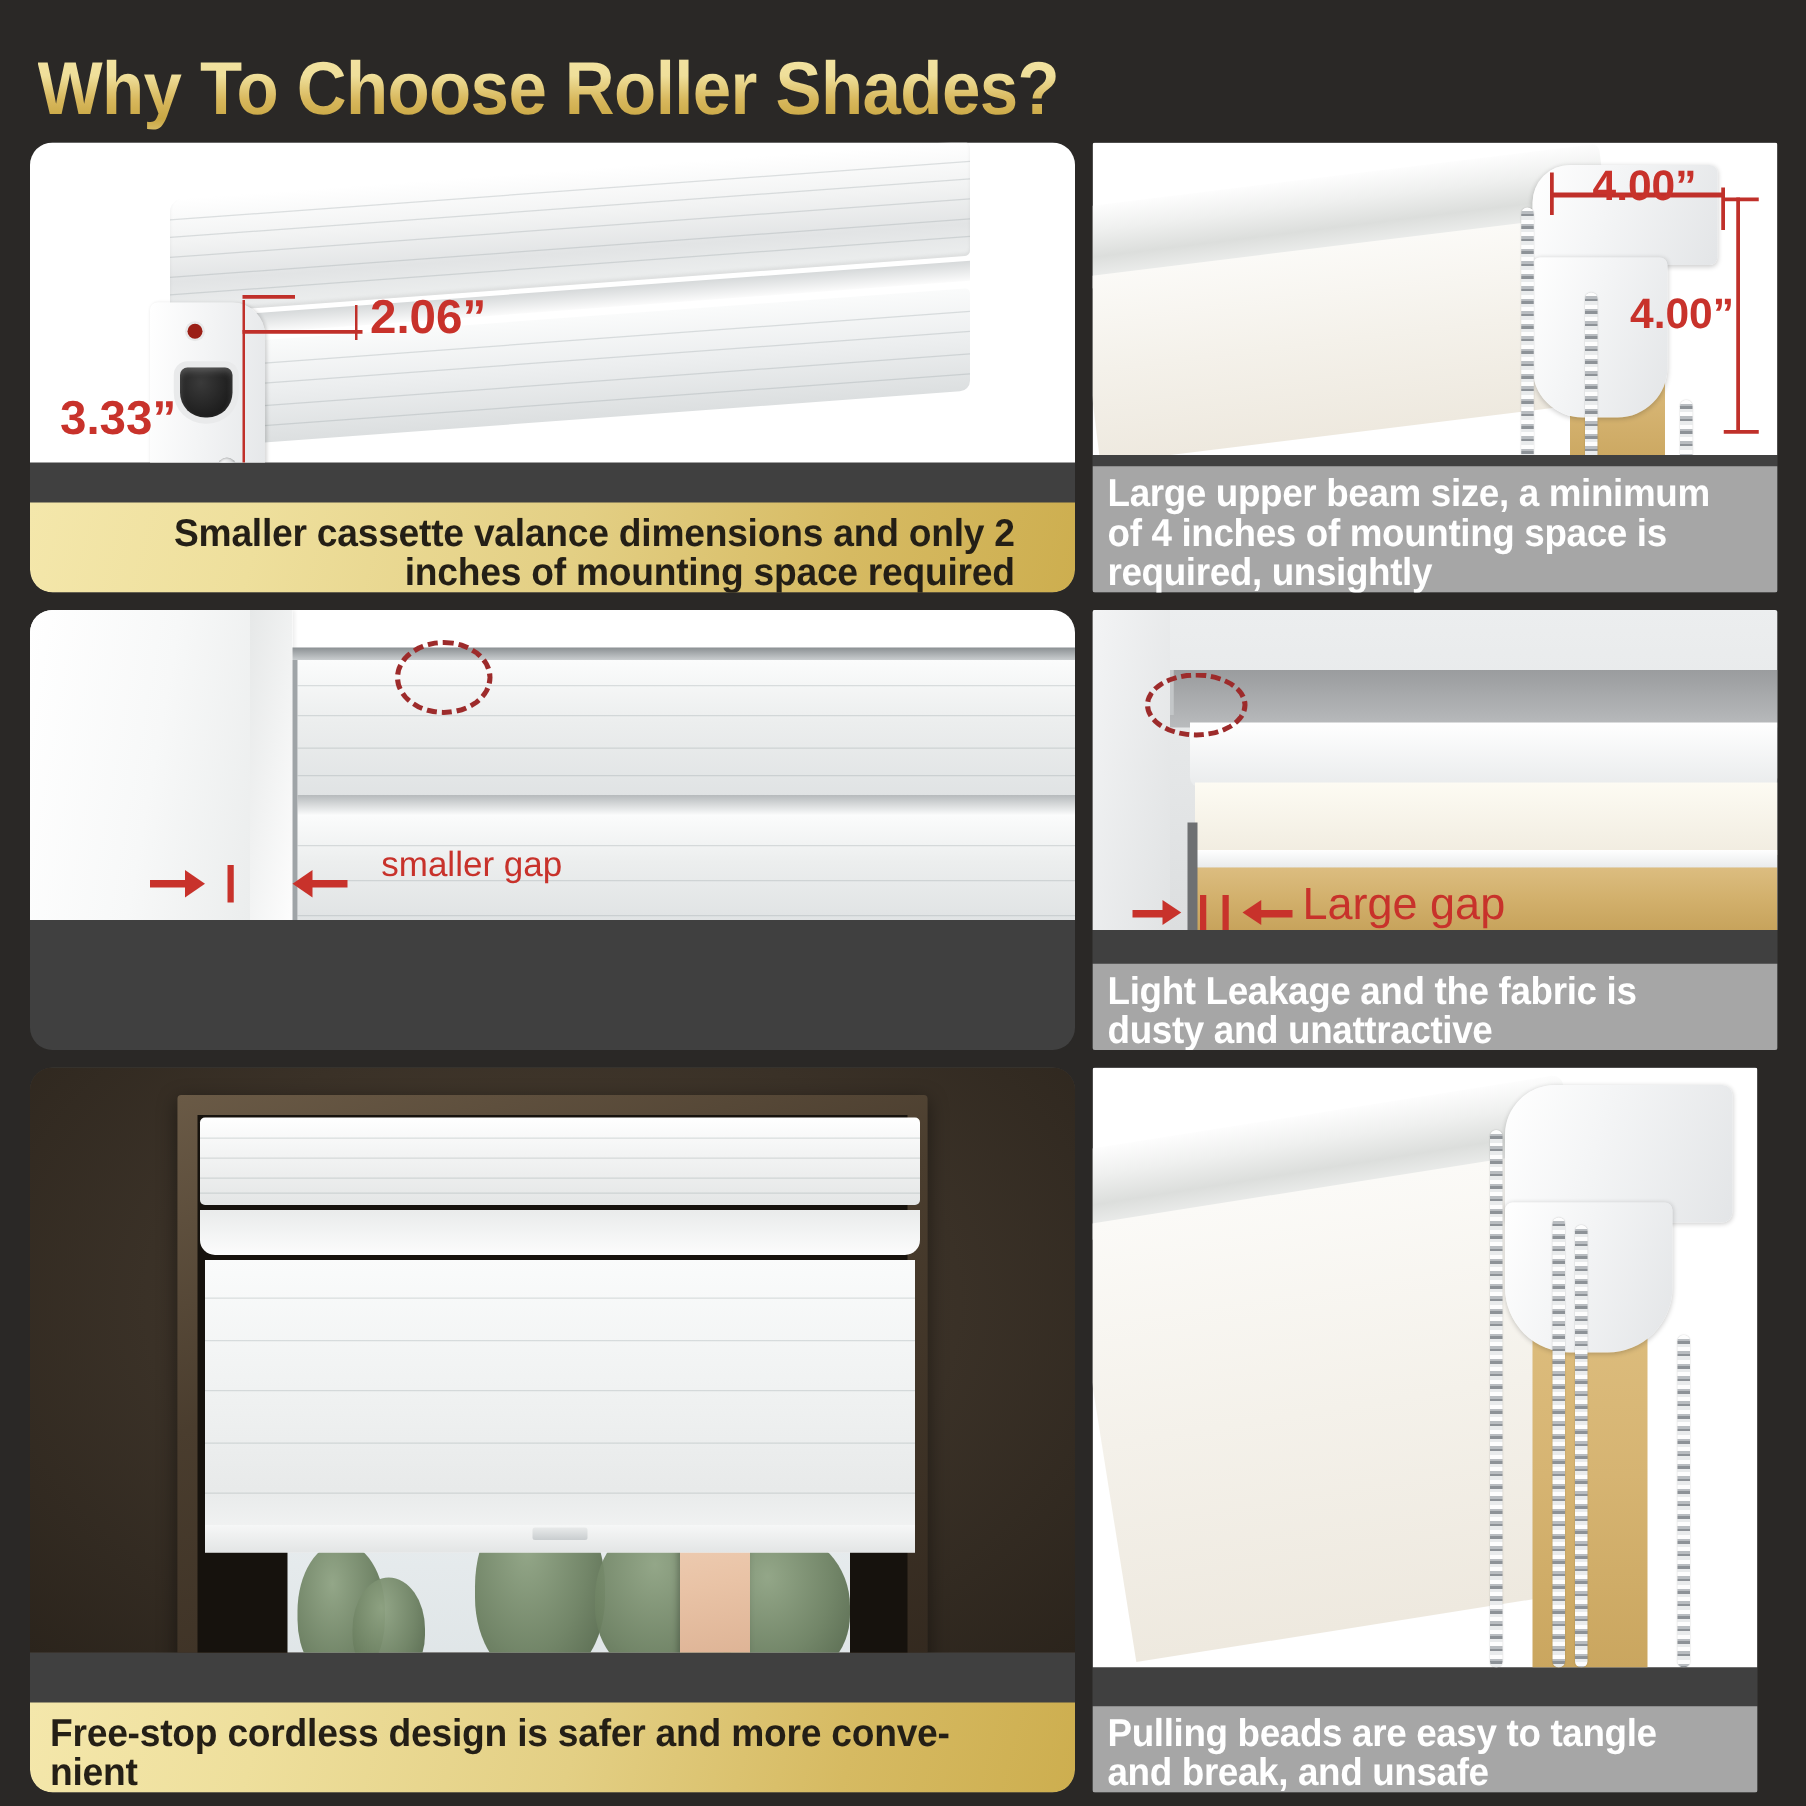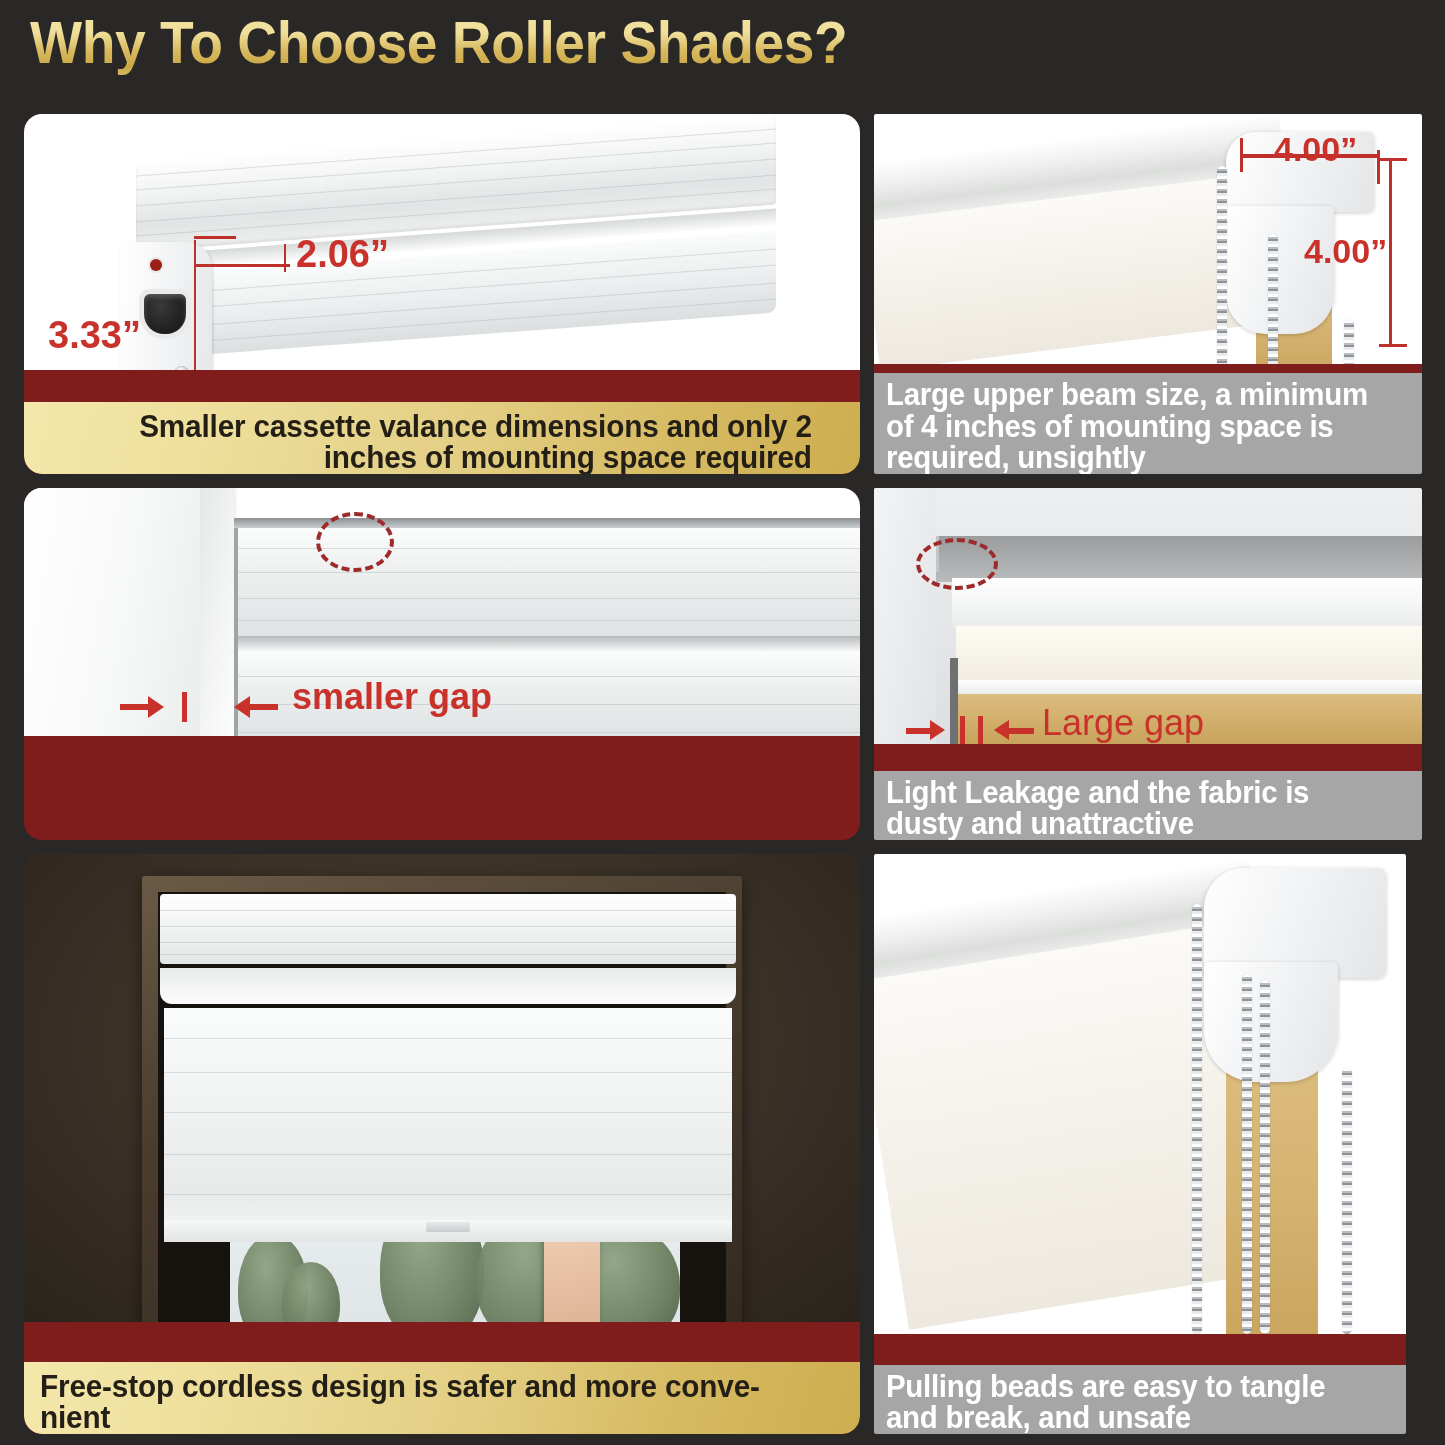--- a/index.html
+++ b/index.html
@@ -5,35 +5,35 @@
   * { box-sizing: border-box; margin:0; padding:0; }
   html,body{ background:#2a2826; }
   body{
     width:1445px; height:1445px;
     font-family:"Liberation Sans", sans-serif;
     overflow:hidden; position:relative;
   }
   .page{ width:1445px; height:1445px; background:#2a2826; position:relative; }
 
   
-  .title-wrap{ position:absolute; left:30px; top:0; width:1200px; height:86px; }
+  .title-wrap{ position:absolute; left:30px; top:28px; width:1200px; height:86px; }
   .title{
     font-size:60px; font-weight:bold; letter-spacing:-0.5px;
     font-family:"Liberation Sans", sans-serif;
     transform:scaleX(0.92); transform-origin:left center;
     background:linear-gradient(180deg,#f6e7a8 0%,#efdf9a 38%,#d8b85d 60%,#c9a744 78%,#e7d287 100%);
     -webkit-background-clip:text; background-clip:text;
     color:transparent; -webkit-text-fill-color:transparent;
     white-space:nowrap; line-height:86px;
   }
 
   
   .grid{ position:absolute; left:0; top:106px; width:1445px; height:1339px; }
 
-  .panel{ position:absolute; overflow:hidden; background:#7f1d1d; }
+  .panel{ position:absolute; overflow:hidden; background:#404040; }
   .panel.left{ border-radius:18px; }
   .panel.right{ border-radius:2px; }
 
   
   .p1{ left:24px;  top:8px;    width:836px; height:360px;text-align:right; }
   .p2{ left:874px; top:8px;    width:548px; height:360px; }
   .p3{ left:24px;  top:382px;  width:836px; height:352px; }
   .p4{ left:874px; top:382px;  width:548px; height:352px; }
   .p5{ left:24px;  top:748px;  width:836px; height:580px; }
   .p6{ left:874px; top:748px;  width:532px; height:580px; }
@@ -332,21 +332,21 @@
 
           <div class="redtxt" style="left:96px; top:200px; font-size:0;">
             <span style="position:absolute; left:0; top:16px; display:block; width:30px; height:6px; background:#c8322b;"></span>
             <span style="position:absolute; left:28px; top:8px; display:block; width:0; height:0;
                          border-top:11px solid transparent; border-bottom:11px solid transparent; border-left:16px solid #c8322b;"></span>
             <span style="position:absolute; left:62px; top:4px; display:block; width:5px; height:30px; background:#c8322b;"></span>
             <span style="position:absolute; left:114px; top:8px; display:block; width:0; height:0;
                          border-top:11px solid transparent; border-bottom:11px solid transparent; border-right:16px solid #c8322b;"></span>
             <span style="position:absolute; left:128px; top:16px; display:block; width:30px; height:6px; background:#c8322b;"></span>
           </div>
-          <div class="redtxt" style="left:268px; top:188px; font-size:36px; font-weight:bold;">smaller gap</div>
+          <div class="redtxt" style="left:281px; top:188px; font-size:28px; font-weight:normal;">smaller gap</div>
         </div>
       </div>
     </div>
 
     <div class="panel right p4">
       <div class="media">
         <div class="fill">
           <div class="wall"></div>
           <div class="graybar" style="left:62px; top:48px; right:0; height:46px;"></div>
           <div class="whitebar" style="left:78px; top:90px; right:0; height:52px; border-radius:0 0 8px 8px;"></div>

